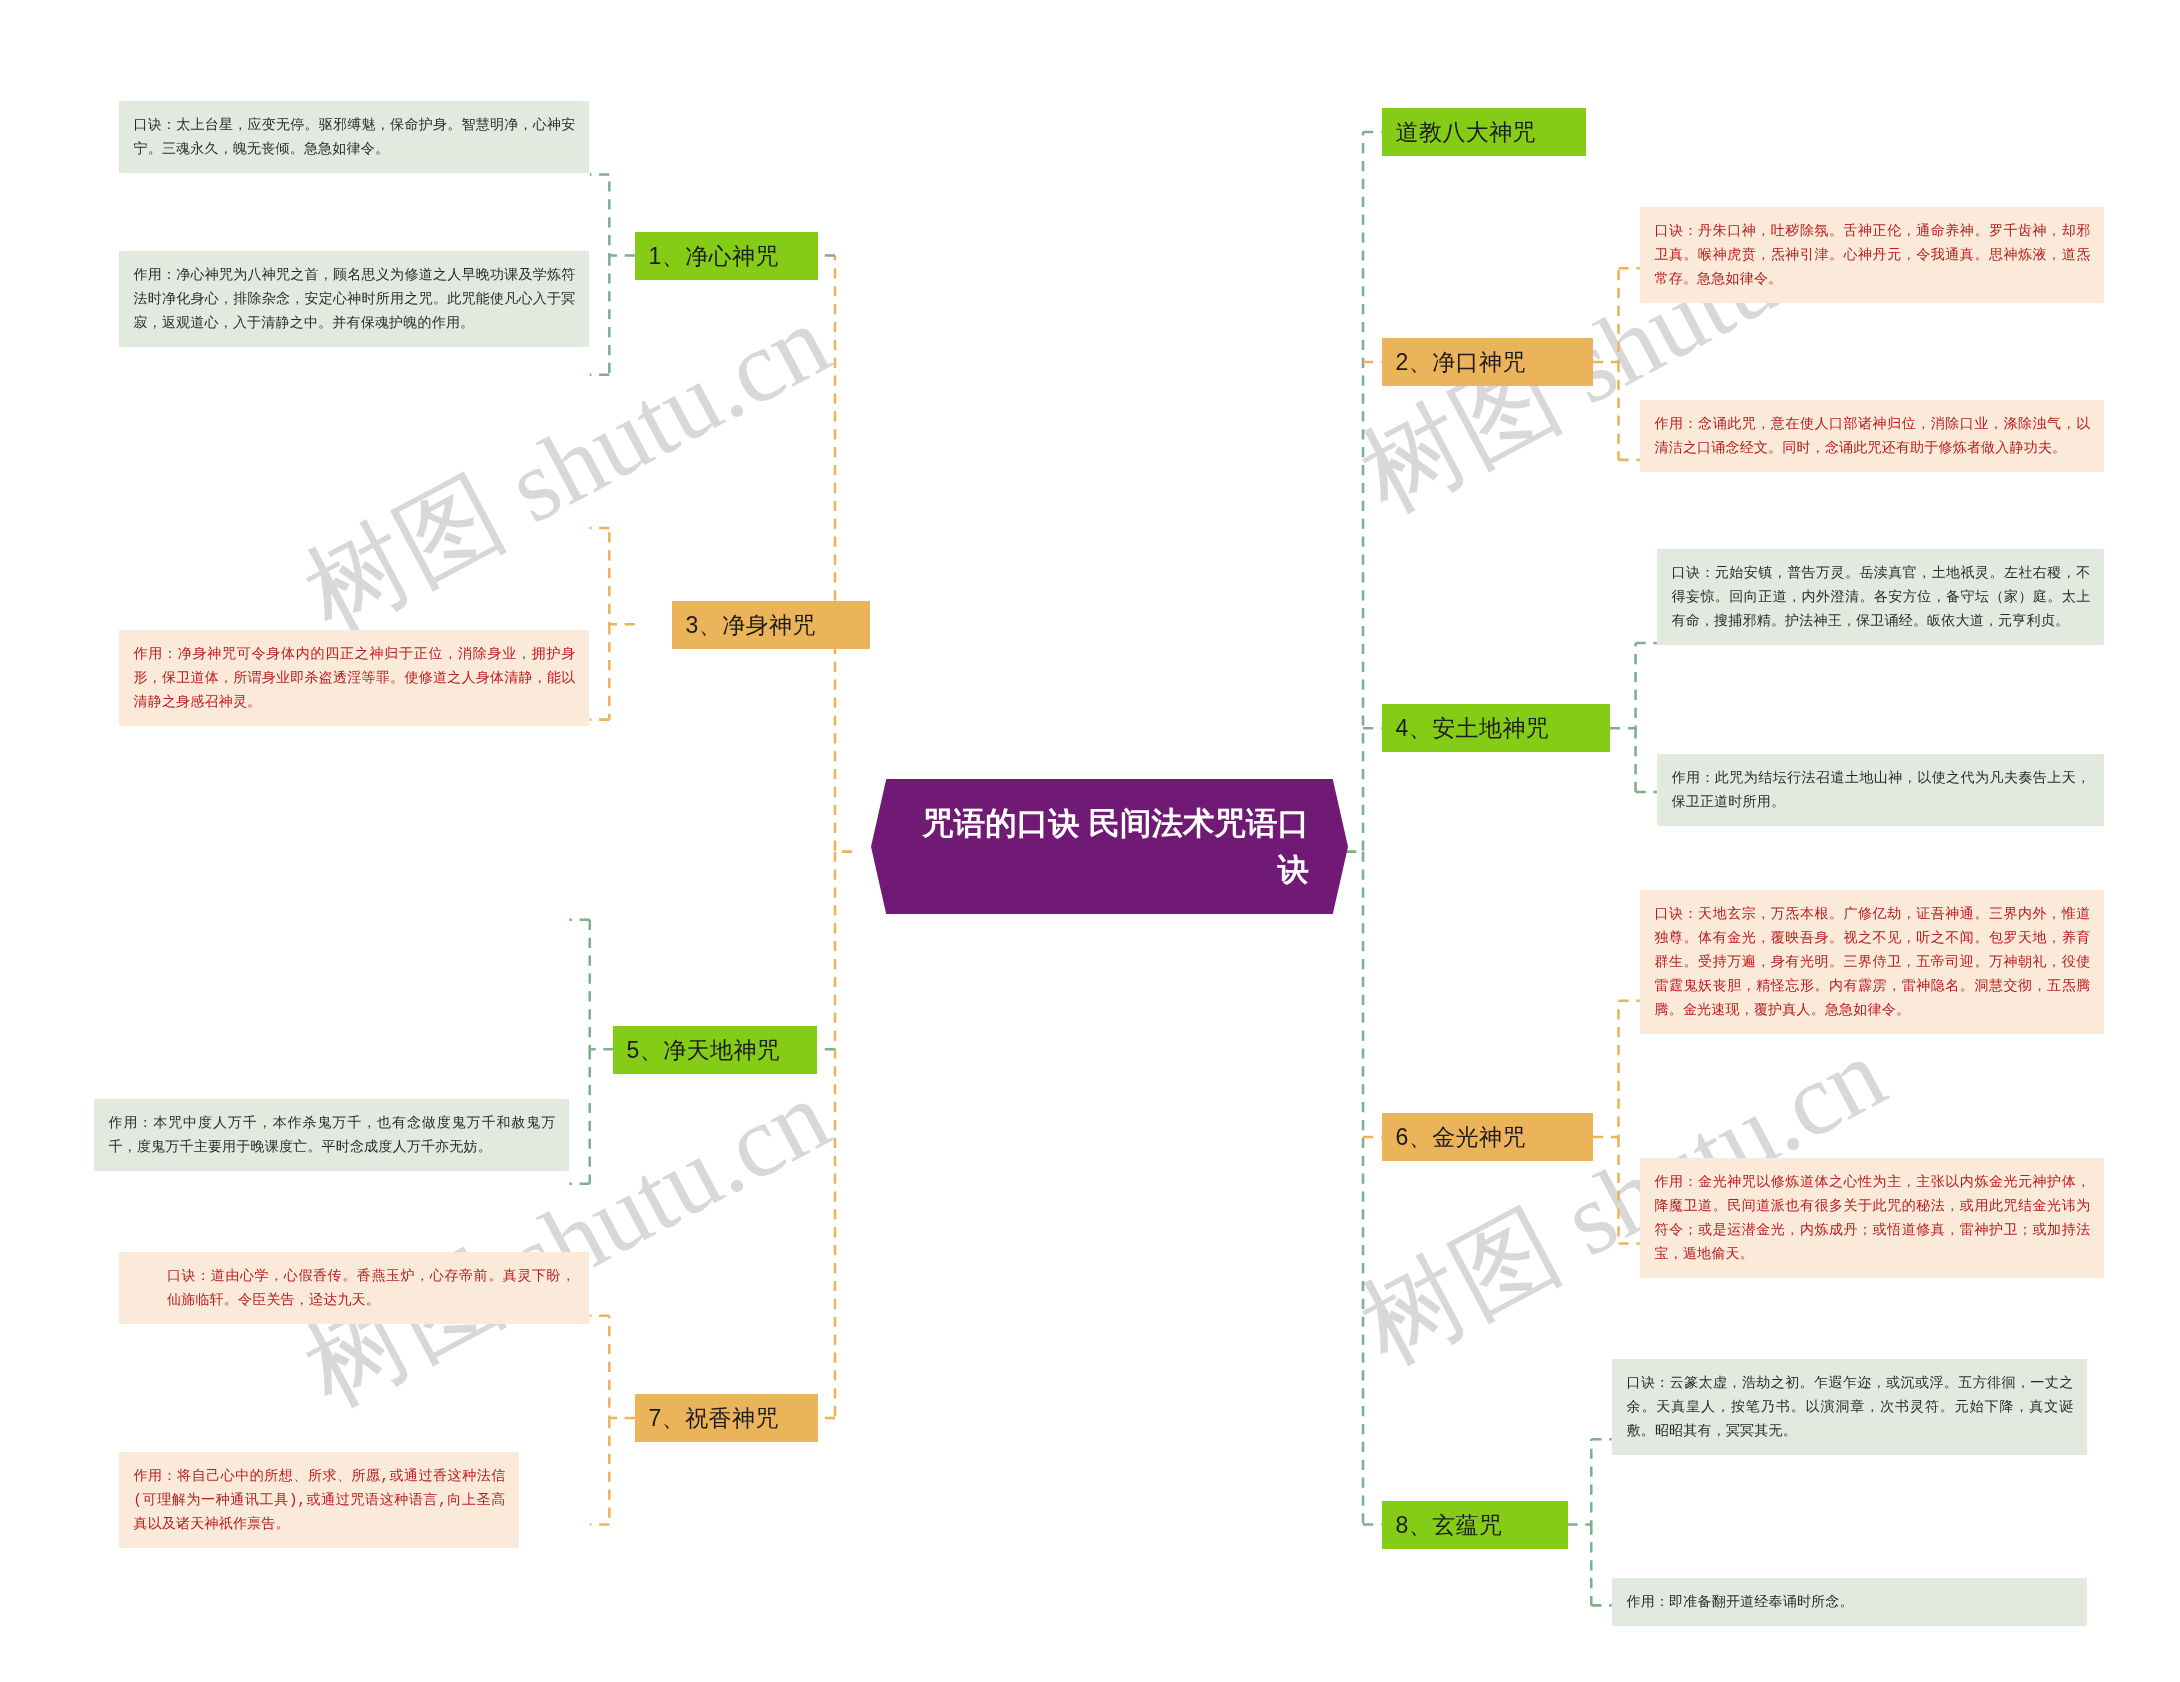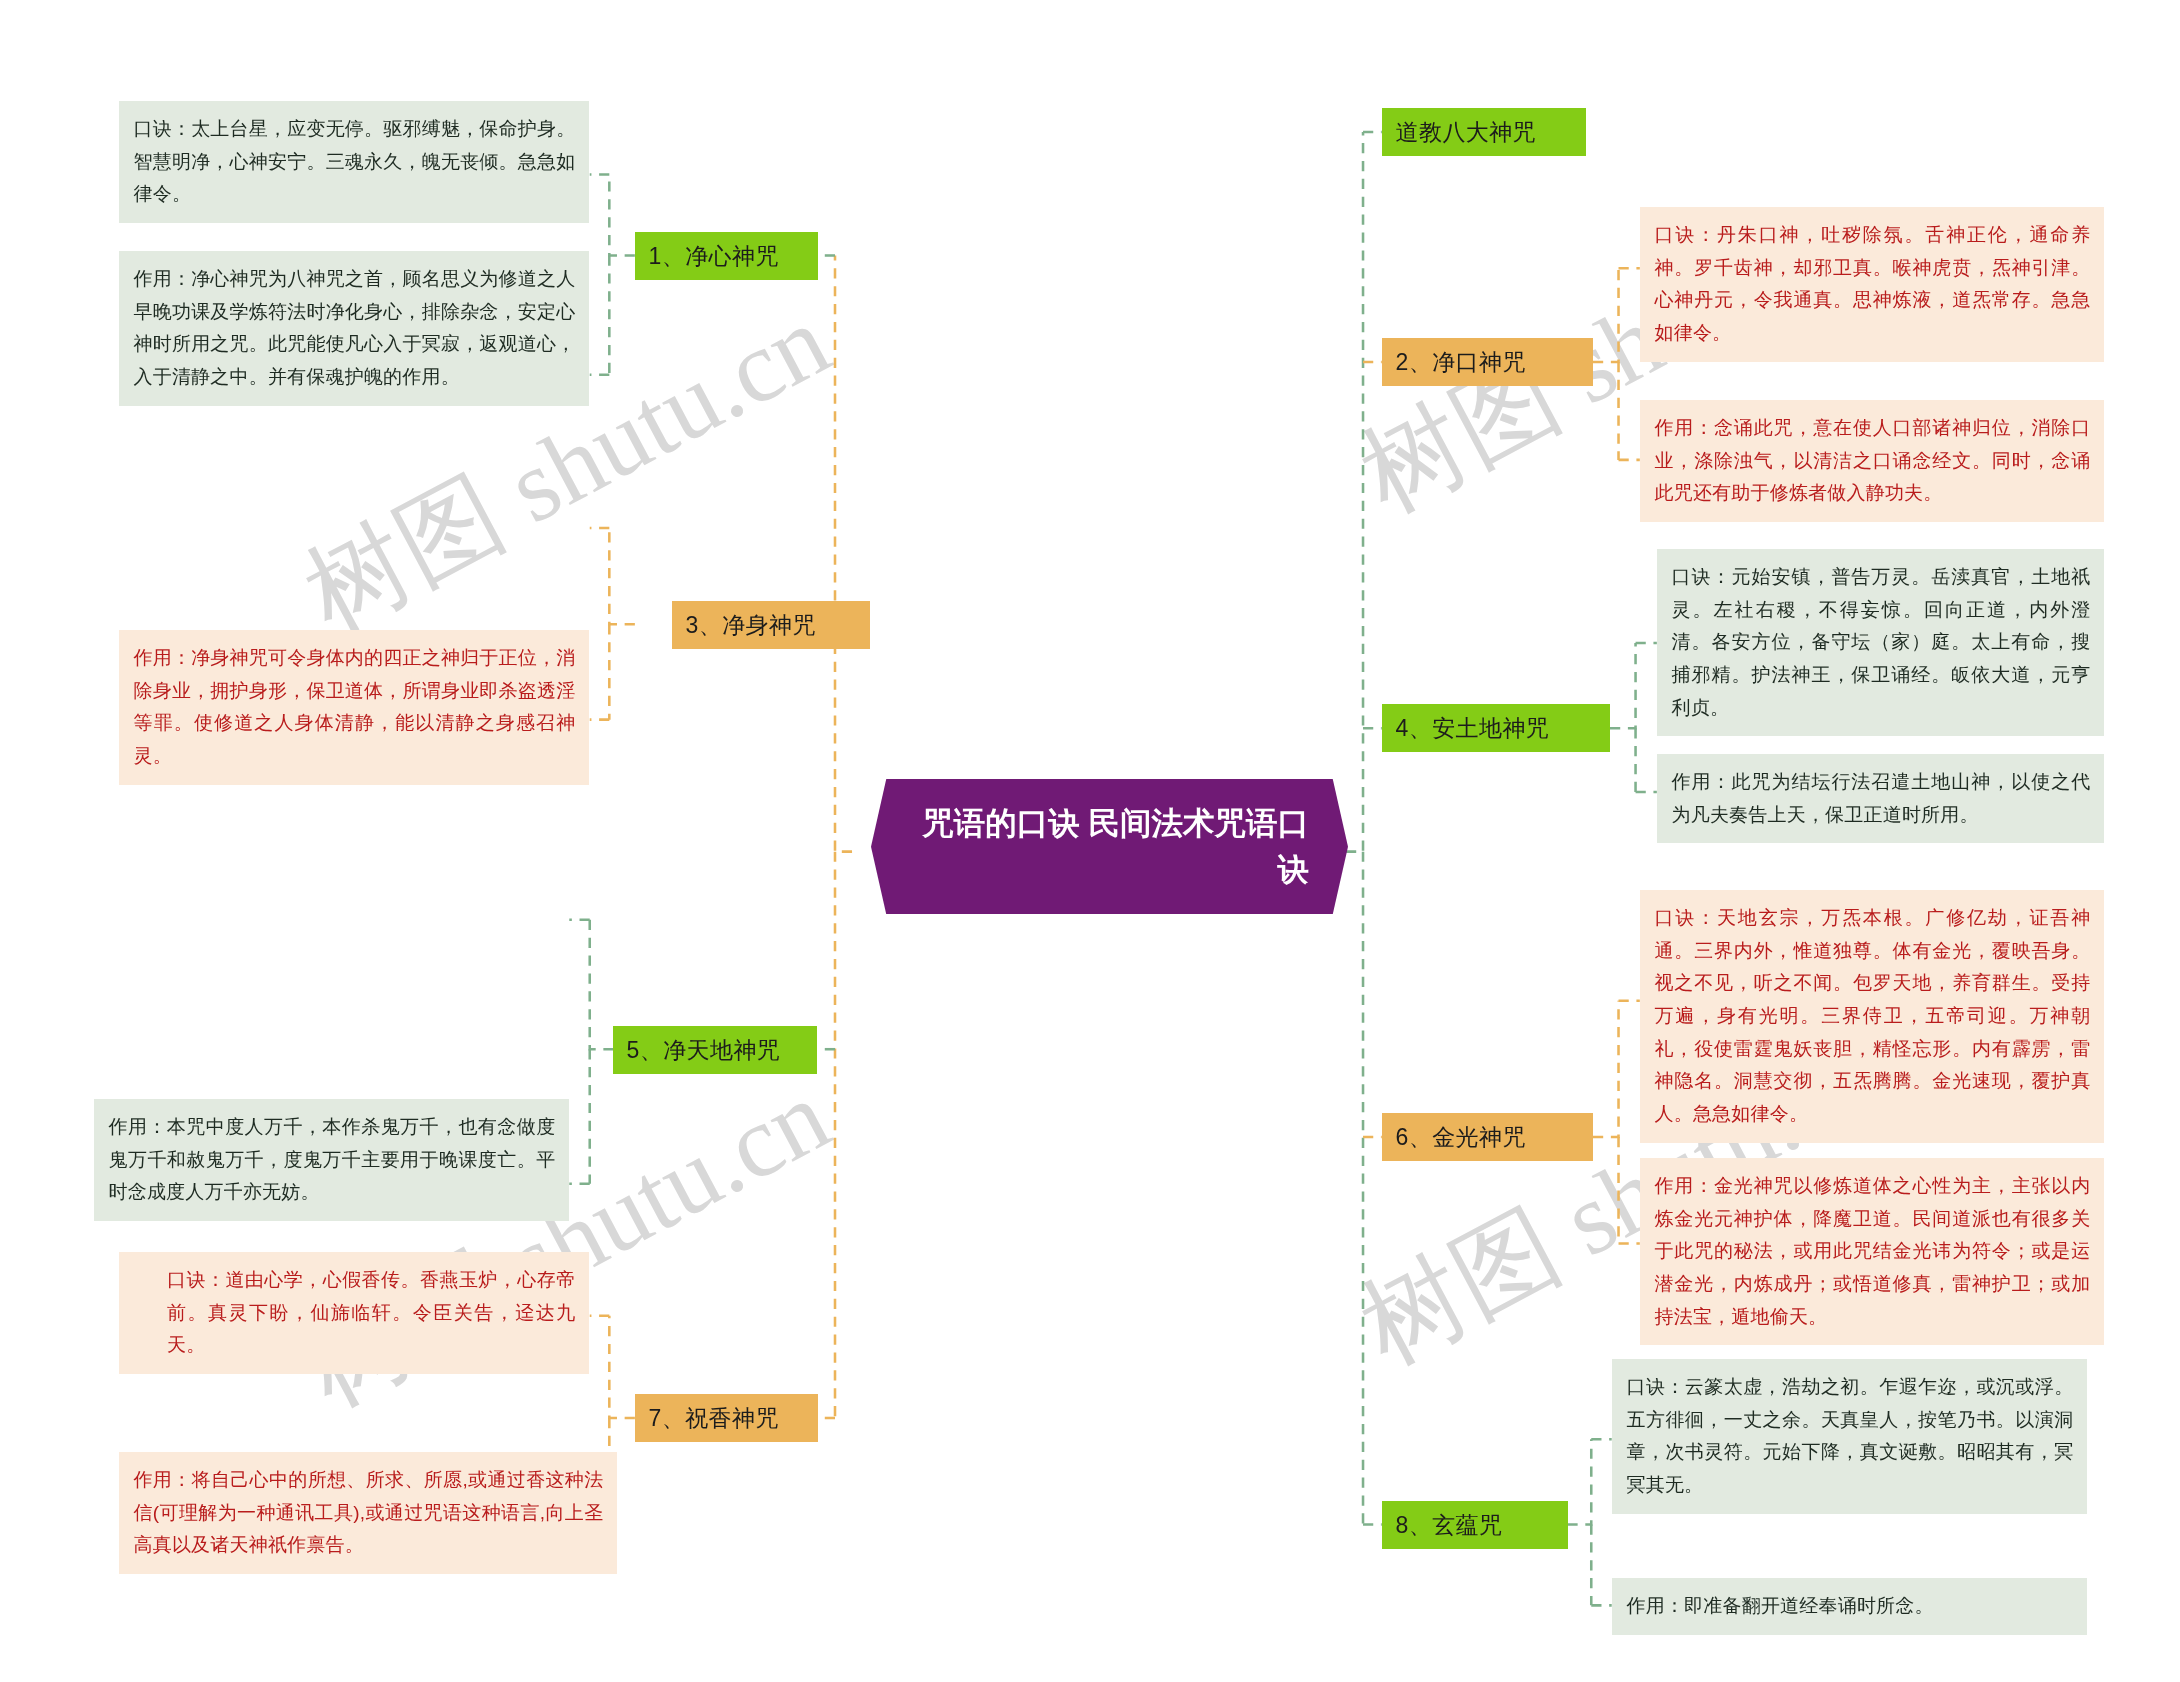--- a/index.html
+++ b/index.html
@@ -58,26 +58,27 @@
     line-height:1.45;
     text-align:right;
     padding:22px 39px;
     clip-path: polygon(3.2% 0, 96.8% 0, 100% 50%, 96.8% 100%, 3.2% 100%, 0 50%);
     font-weight: bold;
   }
 
   .leaf {
     position:absolute;
     z-index:4;
-    font-size:19px;
+    font-size:14px;
     line-height:1.72;
     padding:12px 13.6px 12px 14.5px;
     letter-spacing:0.2px;
     text-align:justify;
     text-justify:inter-ideograph;
+    font-family:Liberation Mono, monospace;
   }
   .leaf.lgreen { background:#e2eae0; color:#1e2b22; }
   .leaf.lorange{ background:#fbeada; color:#b91c1c; }
 
   
 </style>
 </head>
 <body>
 
 <div id="canvas">
@@ -163,21 +164,21 @@
   <div class="node green" style="left:1382px; top:1501px; width:186px;">8、玄蕴咒</div>
 
   <div class="leaf lgreen" style="left:119px; top:101px; width:470px;">口诀：太上台星，应变无停。驱邪缚魅，保命护身。智慧明净，心神安宁。三魂永久，魄无丧倾。急急如律令。</div>
   <div class="leaf lgreen" style="left:119px; top:251px; width:470px;">作用：净心神咒为八神咒之首，顾名思义为修道之人早晚功课及学炼符法时净化身心，排除杂念，安定心神时所用之咒。此咒能使凡心入于冥寂，返观道心，入于清静之中。并有保魂护魄的作用。</div>
 
   <div class="leaf lorange" style="left:119px; top:630px; width:470px;">作用：净身神咒可令身体内的四正之神归于正位，消除身业，拥护身形，保卫道体，所谓身业即杀盗透淫等罪。使修道之人身体清静，能以清静之身感召神灵。</div>
 
   <div class="leaf lgreen" style="left:94px; top:1099px; width:475px;">作用：本咒中度人万千，本作杀鬼万千，也有念做度鬼万千和赦鬼万千，度鬼万千主要用于晚课度亡。平时念成度人万千亦无妨。</div>
 
   <div class="leaf lorange" style="left:119px; top:1252px; width:470px;padding-left:48px;">口诀：道由心学，心假香传。香燕玉炉，心存帝前。真灵下盼，仙旆临轩。令臣关告，迳达九天。</div>
-  <div class="leaf lorange" style="left:119px; top:1452px; width:498px;">作用：将自己心中的所想、所求、所愿,或通过香这种法信(可理解为一种通讯工具),或通过咒语这种语言,向上圣高真以及诸天神祇作禀告。</div>
+  <div class="leaf lorange" style="left:119px; top:1452px; width:400px;">作用：将自己心中的所想、所求、所愿,或通过香这种法信(可理解为一种通讯工具),或通过咒语这种语言,向上圣高真以及诸天神祇作禀告。</div>
 
   <div class="leaf lorange" style="left:1640px; top:207px; width:464px;">口诀：丹朱口神，吐秽除氛。舌神正伦，通命养神。罗千齿神，却邪卫真。喉神虎贲，炁神引津。心神丹元，令我通真。思神炼液，道炁常存。急急如律令。</div>
   <div class="leaf lorange" style="left:1640px; top:400px; width:464px;">作用：念诵此咒，意在使人口部诸神归位，消除口业，涤除浊气，以清洁之口诵念经文。同时，念诵此咒还有助于修炼者做入静功夫。</div>
 
   <div class="leaf lgreen" style="left:1657px; top:549px; width:447px;">口诀：元始安镇，普告万灵。岳渎真官，土地祇灵。左社右稷，不得妄惊。回向正道，内外澄清。各安方位，备守坛（家）庭。太上有命，搜捕邪精。护法神王，保卫诵经。皈依大道，元亨利贞。</div>
   <div class="leaf lgreen" style="left:1657px; top:754px; width:447px;">作用：此咒为结坛行法召遣土地山神，以使之代为凡夫奏告上天，保卫正道时所用。</div>
 
   <div class="leaf lorange" style="left:1640px; top:890px; width:464px;">口诀：天地玄宗，万炁本根。广修亿劫，证吾神通。三界内外，惟道独尊。体有金光，覆映吾身。视之不见，听之不闻。包罗天地，养育群生。受持万遍，身有光明。三界侍卫，五帝司迎。万神朝礼，役使雷霆鬼妖丧胆，精怪忘形。内有霹雳，雷神隐名。洞慧交彻，五炁腾腾。金光速现，覆护真人。急急如律令。</div>
   <div class="leaf lorange" style="left:1640px; top:1158px; width:464px;">作用：金光神咒以修炼道体之心性为主，主张以内炼金光元神护体，降魔卫道。民间道派也有很多关于此咒的秘法，或用此咒结金光讳为符令；或是运潜金光，内炼成丹；或悟道修真，雷神护卫；或加持法宝，遁地偷天。</div>
 

